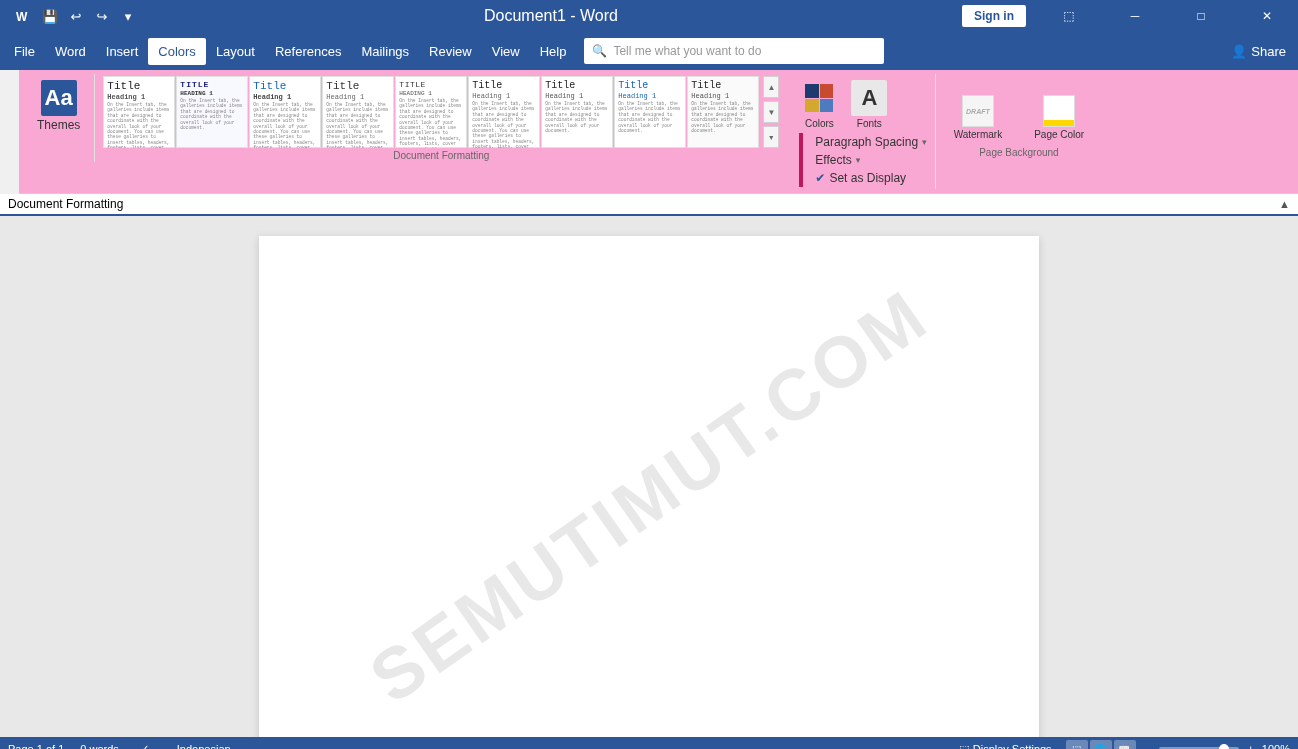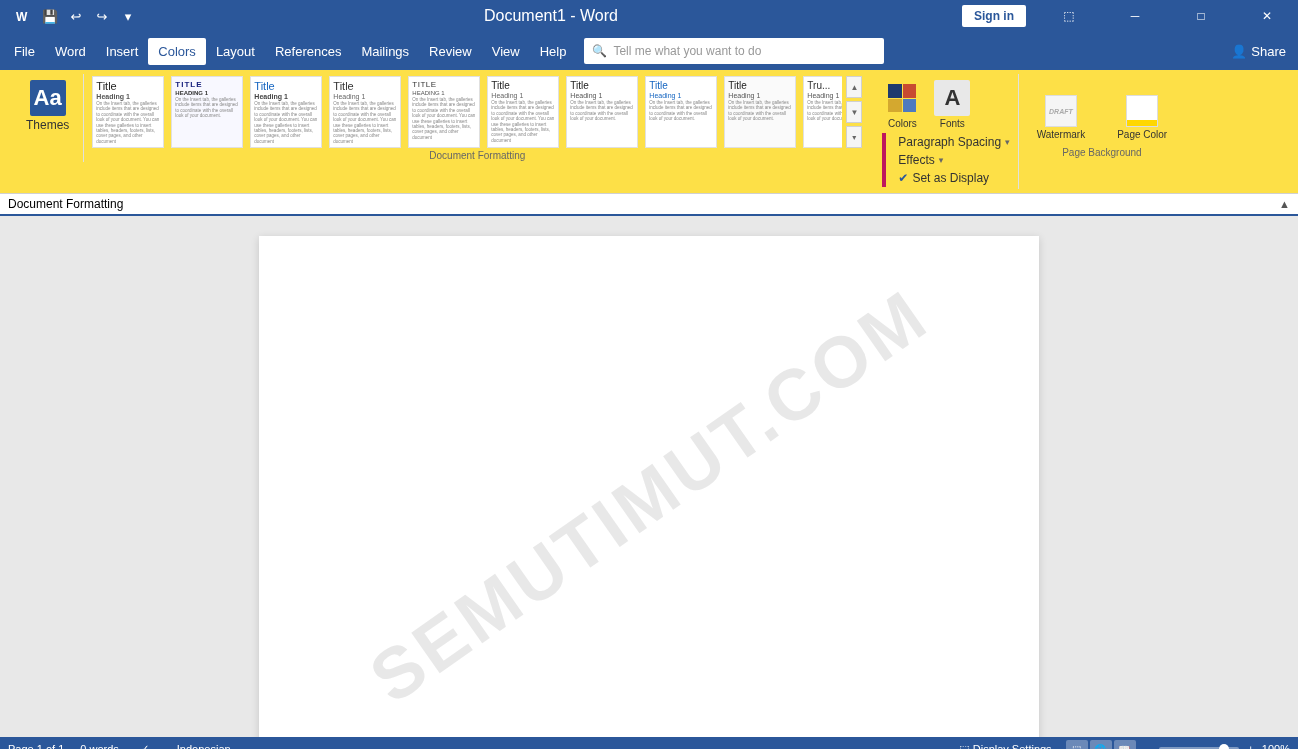--- a/index.html
+++ b/index.html
@@ -52,27 +52,28 @@
       padding: 0 4px;
     }
     .menu-item {
       color: white; cursor: pointer; padding: 6px 10px;
       font-size: 13px; border-radius: 2px; white-space: nowrap;
     }
     .menu-item.active { background: white; color: #2b579a; }
 
     
     .ribbon {
-      background: #fde047;
+      background: #f9a8d4;
       border-bottom: 1px solid #d0d0d0;
-      padding: 4px 16px;
+      padding: 4px 8px;
       display: flex;
       align-items: flex-start;
       min-height: 100px;
       gap: 4px;
+      margin-left: 19px;
     }
     .ribbon-group {
       display: flex;
       flex-direction: column;
       align-items: center;
       border-right: 1px solid #e0e0e0;
       padding: 2px 8px 2px 4px;
       min-height: 88px;
     }
     .ribbon-group:last-child { border-right: none; }
@@ -95,22 +96,23 @@
     }
     .themes-icon {
       width: 36px; height: 36px; background: #2b579a;
       display: flex; align-items: center; justify-content: center;
       border-radius: 2px; font-size: 18px; font-weight: bold; color: white;
     }
     .themes-label { font-size: 12px; color: #333; }
 
     
     .styles-scroll-area {
-      display: flex; align-items: flex-end; gap: 7px; overflow: hidden;
+      display: flex; align-items: flex-end; gap: 1px; overflow: hidden;
       max-width: 750px;
+      font-family: Liberation Mono, monospace;
     }
     .style-thumb {
       width: 72px; height: 72px; border: 1px solid #e0e0e0; cursor: pointer;
       background: white; padding: 3px; flex-shrink: 0; position: relative;
       display: flex; flex-direction: column;
     }
 
     .scroll-buttons {
       display: flex; flex-direction: column; justify-content: space-between;
       height: 72px; margin-left: 2px;
@@ -387,25 +389,20 @@
           <div style="font-size:7px; color:#1565c0; margin-bottom:1px;">Heading 1</div>
           <div style="font-size:4.5px; color:#888; line-height:1.2;">On the Insert tab, the galleries include items that are designed to coordinate with the overall look of your document.</div>
         </div>
 
         <div class="style-thumb" style="background:#fafafa;">
           <div style="font-size:10px; color:#222; margin-bottom:1px;">Title</div>
           <div style="font-size:7px; color:#555; margin-bottom:1px;">Heading 1</div>
           <div style="font-size:4.5px; color:#888; line-height:1.2;">On the Insert tab, the galleries include items that are designed to coordinate with the overall look of your document.</div>
         </div>
 
-        <div class="style-thumb">
-          <div style="font-size:10px; color:#333; margin-bottom:1px;">Tru...</div>
-          <div style="font-size:7px; color:#555; margin-bottom:1px;">Heading 1</div>
-          <div style="font-size:4.5px; color:#888; line-height:1.2;">On the Insert tab, the galleries include items that are designed to coordinate with the overall look of your document.</div>
-        </div>
       </div>
 
       <div class="scroll-buttons">
         <button class="scroll-btn">▲</button>
         <button class="scroll-btn">▼</button>
         <button class="scroll-btn">▾</button>
       </div>
     </div>
     <div class="ribbon-group-label">Document Formatting</div>
   </div>

